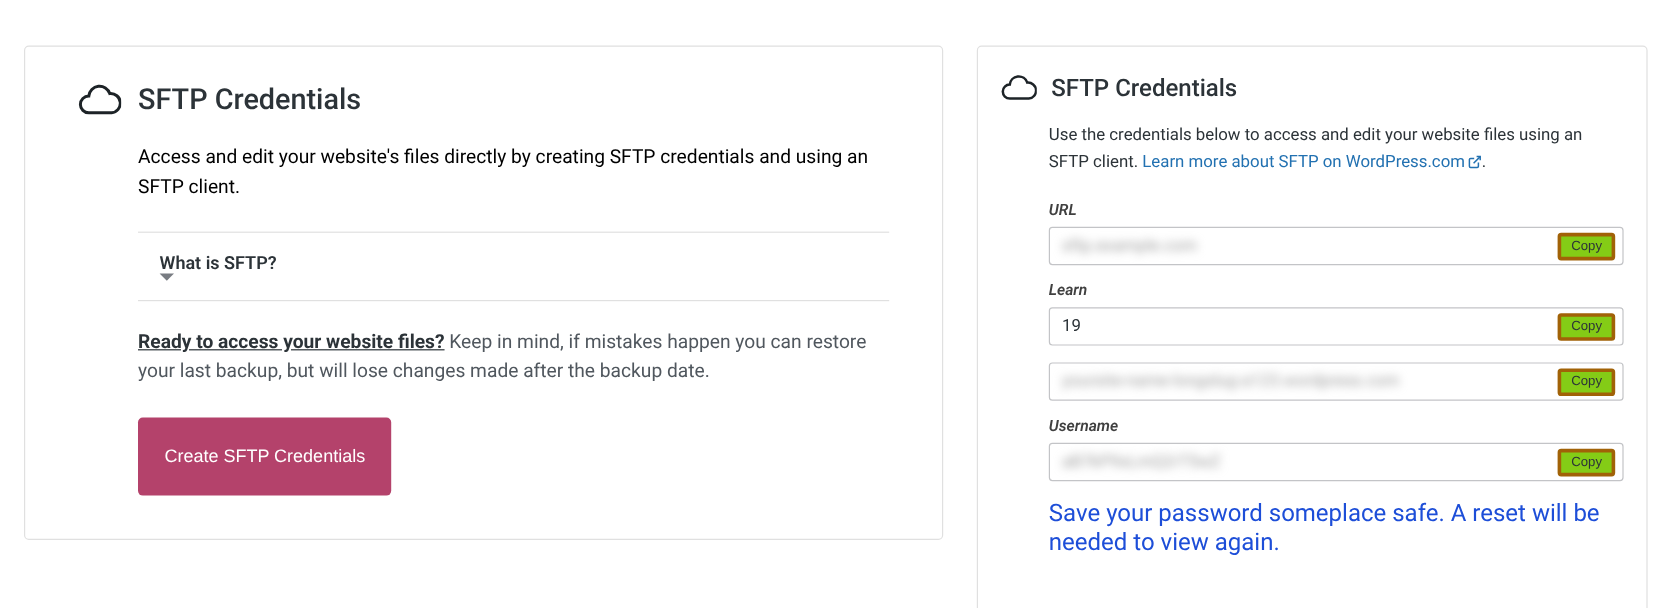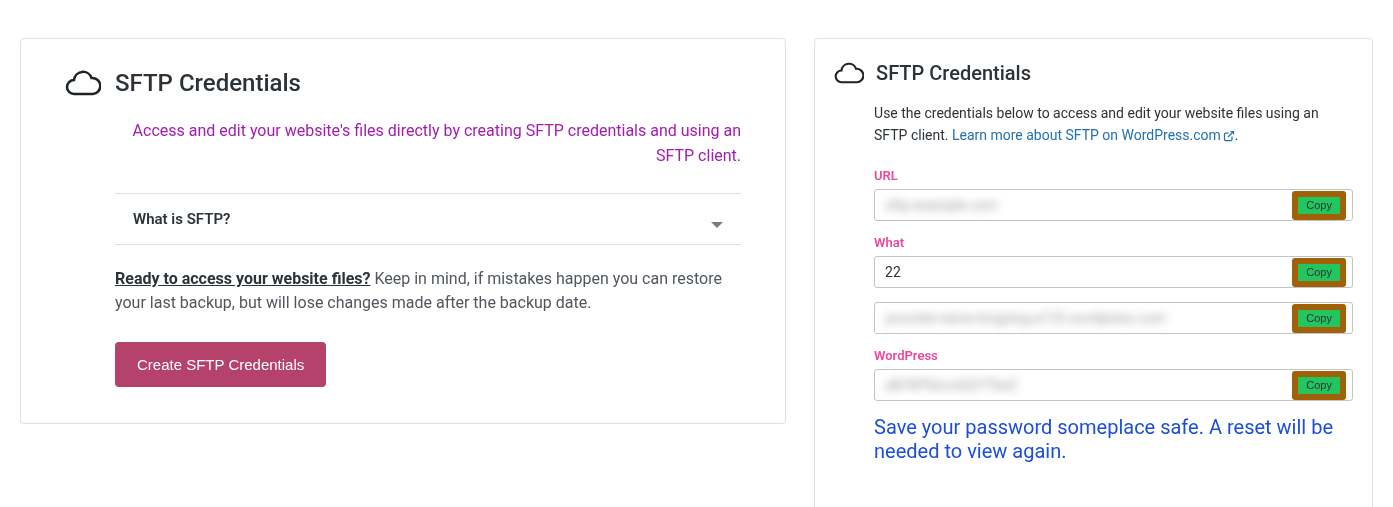--- a/index.html
+++ b/index.html
@@ -45,45 +45,45 @@
     gap: 12px;
     font-size: 20px;
     font-weight: 500;
     color: #2c3338;
     margin-bottom: 18px;
   }
   .cloud-icon svg { display: block; }
   .desc {
     font-size: 16px;
     line-height: 1.55;
-    color: #a21caf;
+    color: #000000;
     margin: 0 0 24px 50px;
-    text-align: right;
   }
   .desc-sm {
     font-size: 14px;
     line-height: 1.55;
     color: #2c3338;
     margin: 0 0 20px 40px;
   }
   .desc-sm a {
     color: #2271b1;
     text-decoration: none;
   }
   .accordion {
     margin: 0 0 22px 50px;
     border-top: 1px solid #e0e0e0;
     border-bottom: 1px solid #e0e0e0;
   }
   .accordion-row {
     display: flex;
     justify-content: space-between;
-    align-items: flex-end;
+    align-items: flex-start;
     padding: 16px 18px;
     cursor: pointer;
+    flex-direction: column;
   }
   .accordion-row span:first-child {
     font-size: 15px;
     font-weight: 600;
     color: #2c3338;
   }
   .caret-down {
     width: 0; height: 0;
     border-left: 6px solid transparent;
     border-right: 6px solid transparent;
@@ -96,48 +96,49 @@
     margin: 0 0 26px 50px;
   }
   .after-text strong { color: #2c3338; font-weight:700;text-decoration:underline; }
   .primary-btn {
     margin-left: 50px;
     display: inline-block;
     background: #b4426b;
     color: #fff;
     border: none;
     border-radius: 4px;
-    padding: 14px 22px;
+    padding: 24px 22px;
     font-size: 15px;
     font-weight: 500;
     cursor: pointer;
   }
   
   .field-block { margin: 0 0 14px 40px; }
   .field-label {
     font-size: 13px;
     font-weight: 600;
-    color: #ec4899;
+    color: #404040;
     margin-bottom: 6px;
+    font-style: italic;
   }
   .field-box {
     border: 1px solid #c3c4c7;
     border-radius: 3px;
     height: 32px;
     display: flex;
     align-items: center;
     justify-content: space-between;
     padding: 0 6px 0 10px;
     font-size: 14px;
     color: #2c3338;
   }
   .field-box .value { flex:1; }
   .copy-btn {
-    background: #22c55e;
-    border: 6px solid #a16207;
+    background: #84cc16;
+    border: 3px solid #a16207;
     border-radius: 3px;
     font-size: 11px;
     color: #2c3338;
     padding: 3px 8px;
     cursor: pointer;
     line-height: 1;
   }
   .blurred {
     filter: blur(4px);
     color: #9a9a9a;
@@ -205,36 +206,36 @@
 
     <div class="field-block">
       <div class="field-label">URL</div>
       <div class="field-box">
         <span class="value blurred">sftp.example.com</span>
         <button class="copy-btn">Copy</button>
       </div>
     </div>
 
     <div class="field-block">
-      <div class="field-label">What</div>
-      <div class="field-box">
-        <span class="value">22</span>
+      <div class="field-label">Learn</div>
+      <div class="field-box">
+        <span class="value">19</span>
         <button class="copy-btn">Copy</button>
       </div>
     </div>
 
     <div class="field-block">
       <div class="field-box">
         <span class="value blurred">yoursite-name-longslug-a123.wordpress.com</span>
         <button class="copy-btn">Copy</button>
       </div>
     </div>
 
     <div class="field-block">
-      <div class="field-label">WordPress</div>
+      <div class="field-label">Username</div>
       <div class="field-box">
         <span class="value blurred">aB7kP9xLmQ2rT5wZ</span>
         <button class="copy-btn">Copy</button>
       </div>
     </div>
 
     <p class="note-sm">Save your password someplace safe. A reset will be needed to view again.</p>
   </div>
 
 </div>

